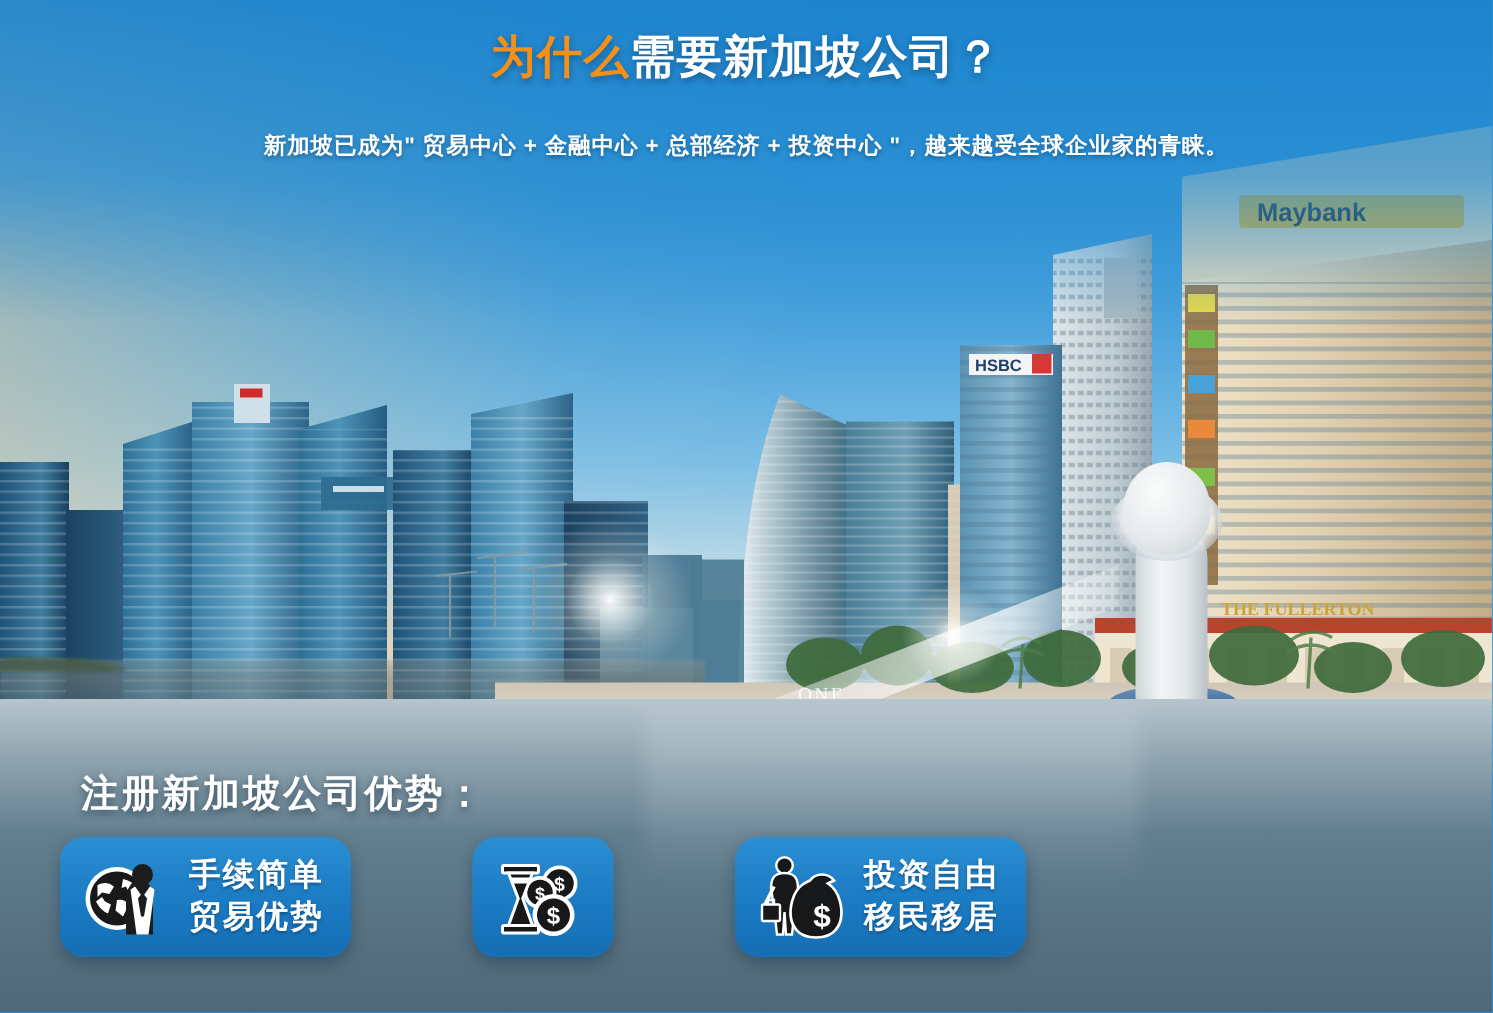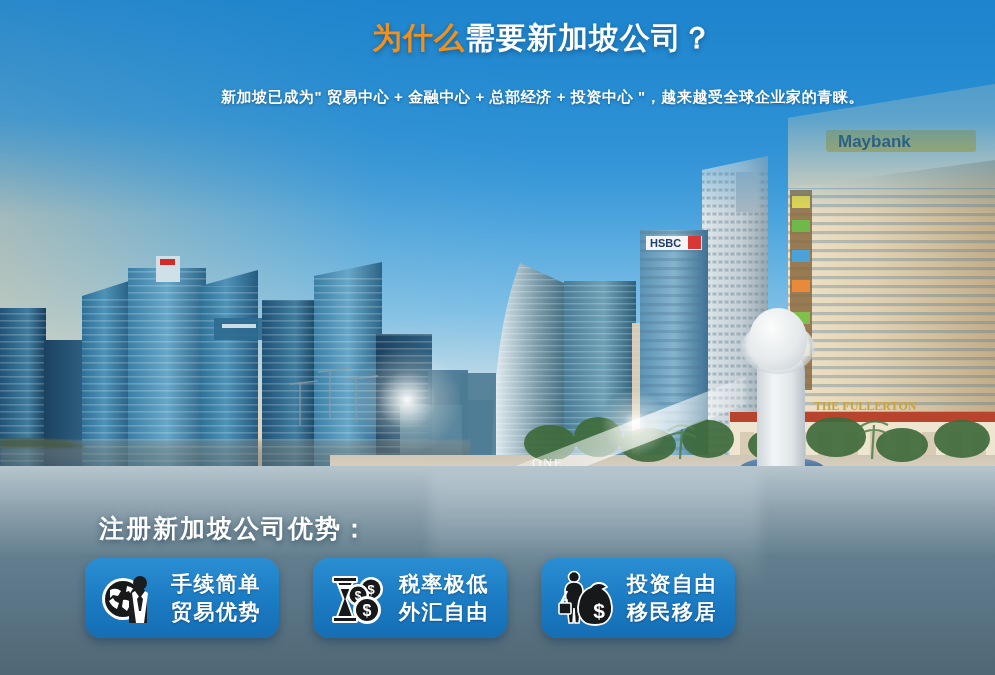--- a/index.html
+++ b/index.html
@@ -149,21 +149,21 @@
     position:absolute; left:520px; top:395px; width:475px; height:70px;
   }
 
   
   .sky-tint {
     position:absolute; left:0; top:0; width:995px; height:215px;
     background:linear-gradient(to bottom, rgba(28,132,205,.88) 0%, rgba(40,142,210,.72) 55%, rgba(60,158,216,0) 100%);
   }
 
   
-  .content { position:absolute; inset:0;margin-left:45px; }
+  .content { position:absolute; inset:0; }
 
   .headline {
     position:absolute; left:0; top:18px; width:995px;
     text-align:center;
     font-size:30px; font-weight:bold; letter-spacing:1px;
     text-shadow:0 2px 5px rgba(0,40,80,.45);
     white-space:nowrap;
   }
   .hl-orange { color:#f39019; }
   .hl-white  { color:#ffffff; }
@@ -200,21 +200,21 @@
   .advantages-title {
     position:absolute; left:54px; top:512px;
     color:#ffffff;
     font-size:25px; font-weight:bold; letter-spacing:2px;
     text-shadow:0 2px 6px rgba(10,35,55,.6);
     white-space:nowrap;
   }
 
   .pills {
     position:absolute; left:40px; top:558px;
-    display:flex; align-items:center; gap:34px;
+    display:flex; align-items:center; gap:81px;
   }
   .pill {
     display:flex; align-items:center; gap:10px;
     background:linear-gradient(to bottom,#2b8ed2 0%, #1a7ac2 55%, #166eb4 100%);
     border-radius:16px;
     padding:9px 18px 9px 14px;
     box-shadow:0 4px 10px rgba(0,35,70,.35);
   }
   .pill-icon { width:62px; height:62px; flex:0 0 62px; }
   .pill-text { text-align:left; }
@@ -491,24 +491,20 @@
               <circle cx="40" cy="43" r="11" fill="#17181a"></circle>
             <text x="40" y="49" text-anchor="middle" font-family="Liberation Sans, sans-serif" font-size="16" font-weight="bold" fill="#ffffff">$</text>
             <g fill="#17181a" stroke="#ffffff" stroke-width="2">
               <rect x="6" y="10" width="24" height="5" rx="1"></rect>
               <rect x="6" y="50" width="24" height="5" rx="1"></rect>
               <path d="M10 15 L26 15 L19.5 32 L26 50 L10 50 L16.5 32 Z"></path>
             </g>
             <rect x="12" y="18" width="12" height="4" fill="#ffffff"></rect>
           </g>
         </svg>
-        <div class="pill-text">
-          <div class="pill-line">税率极低</div>
-          <div class="pill-line">外汇自由</div>
-        </div>
       </div>
 
       <div class="pill">
         <svg class="pill-icon" viewBox="0 0 62 62">
           <g fill="#17181a" stroke="#ffffff" stroke-width="1.6">
             <circle cx="19" cy="10" r="5.5"></circle>
             <path d="M14 16 q5 -2 10 0 q4 2 4 9 l-2 13 -2 18 -4 0 -1 -15 -1 15 -4 0 -2 -18 -2 -13 q0 -7 4 -9 z"></path>
             <rect x="4" y="36" width="12" height="11" rx="1"></rect>
             <path d="M8 36 l0 -3 4 0 0 3" fill="none"></path>
             <path d="M12 24 l-6 12" fill="none" stroke-width="2.4"></path>

